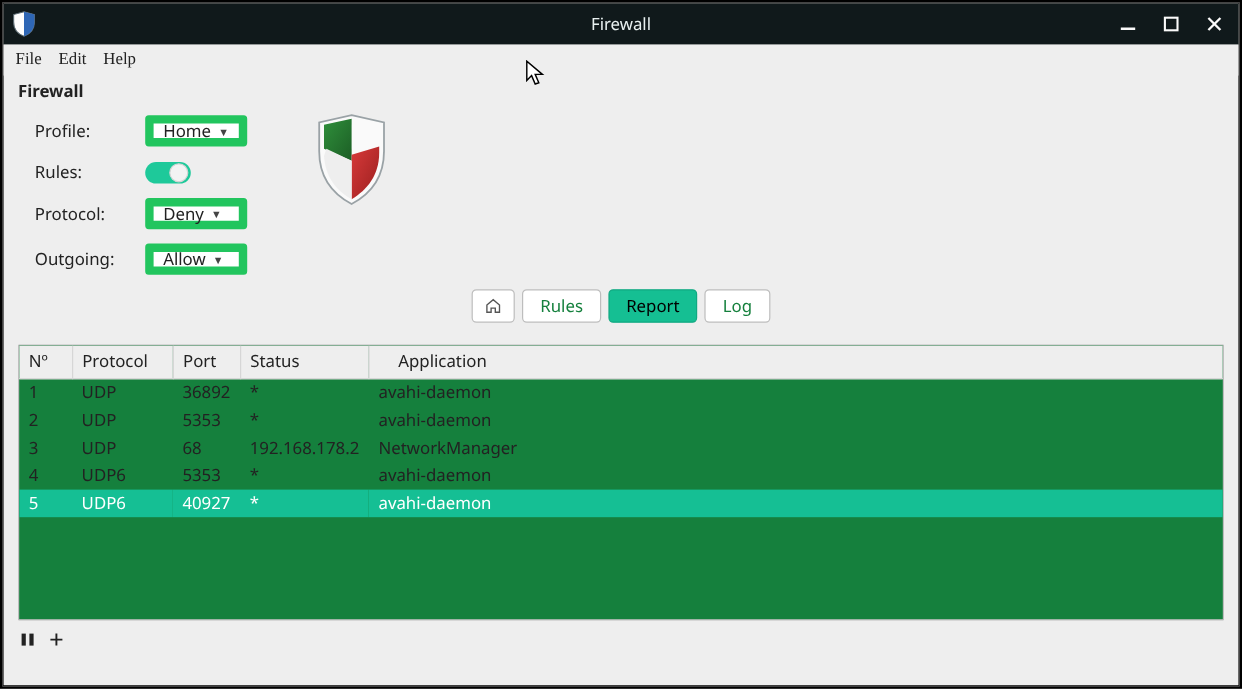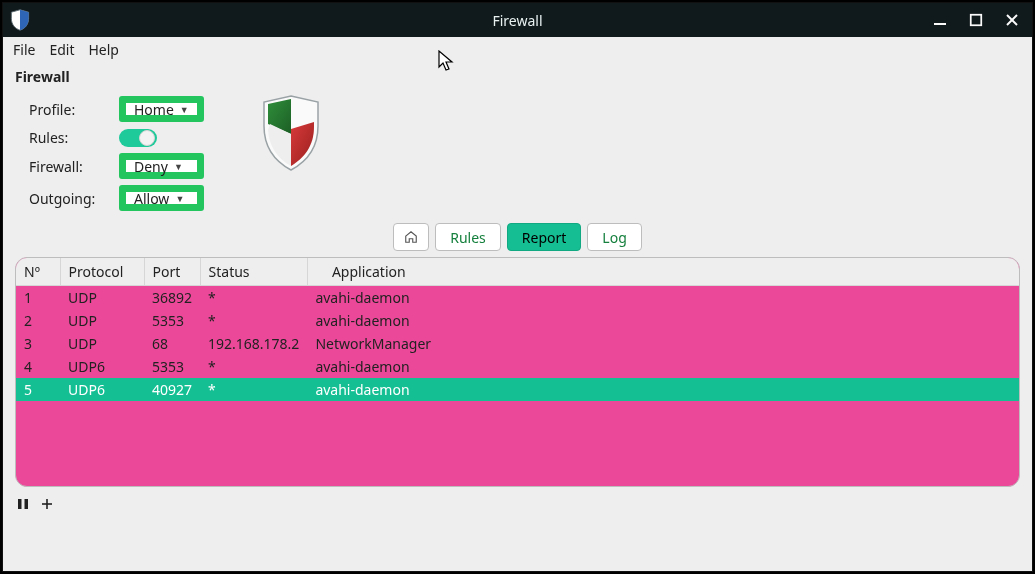--- a/index.html
+++ b/index.html
@@ -44,36 +44,37 @@
       align-items:center;
       padding-right:4px;
     }
     .win-btn { width:20px;height:20px;display:flex;align-items:center;justify-content:center;cursor:pointer;}
     .win-btn svg { stroke:#fafafa; stroke-width:2; fill:none;}
     .menubar {
       height: 26px;
       background: #eeeeee;
       display:flex;align-items:center;gap:14px;padding:0 10px;
       border-bottom:1px solid transparent;
-      font-size:14px;color:#222;
+      font-size:14px;color:#222;font-family:Liberation Serif, serif;
     }
     .menubar .mi { cursor:pointer; }
     .panel-title {
       font-weight:700;font-size:14px;padding:4px 12px 2px;
     }
     .form-area {
       display:flex;align-items:flex-start;
     }
     .form-grid {
       display:grid;
       grid-template-columns: 80px auto;
       column-gap:10px;
       row-gap:6px;
       align-items:center;
       padding:8px 6px 6px 26px;
+      gap:12px;
     }
     .form-grid .lbl{font-size:14px;}
     .combo {
       height:26px;border:7px solid #22c55e;border-radius:3px;
       background:#fff;
       padding:0 8px;display:flex;align-items:center;gap:6px;
       font-size:14px;cursor:pointer;
     }
     .combo .caret {font-size:9px;color:#444;}
     .toggle {
@@ -91,23 +92,23 @@
     }
     .btn {
       height:28px;border:1px solid #bdbdbd;border-radius:4px;
       background:#fff;
       padding:0 14px;display:flex;align-items:center;font-size:14px;
       color:#15803d;cursor:pointer;
     }
     .btn.icon-only{padding:0 10px;}
     .btn.active{background:#15bf93;color:#000000;border-color:#11a982;}
     .table-wrap {
-      margin:0 12px 4px;
-      border:1px solid #bdbdbd;border-radius:12px;
-      background:#ec4899;
+      margin:12px 12px 4px;
+      border:1px solid #bdbdbd;border-radius:1px;
+      background:#15803d;
       height:230px;
       display:flex;flex-direction:column;overflow:hidden;
     }
     table{width:100%;border-collapse:collapse;font-size:14px;}
     thead th{
       text-align:left;font-weight:400;
       background:#eeeeee;
       border-right:1px solid #d6d6d6;
       border-bottom:1px solid #d6d6d6;
       padding:4px 8px;
@@ -172,21 +173,21 @@
       <div class="combo">
         <span>Home</span>
         <span class="caret">▼</span>
       </div>
 
       <div class="lbl">Rules:</div>
       <div class="toggle">
         <div class="knob"></div>
       </div>
 
-      <div class="lbl">Firewall:</div>
+      <div class="lbl">Protocol:</div>
       <div class="combo">
         <span>Deny</span>
         <span class="caret">▼</span>
       </div>
 
       <div class="lbl">Outgoing:</div>
       <div class="combo">
         <span>Allow</span>
         <span class="caret">▼</span>
       </div>

